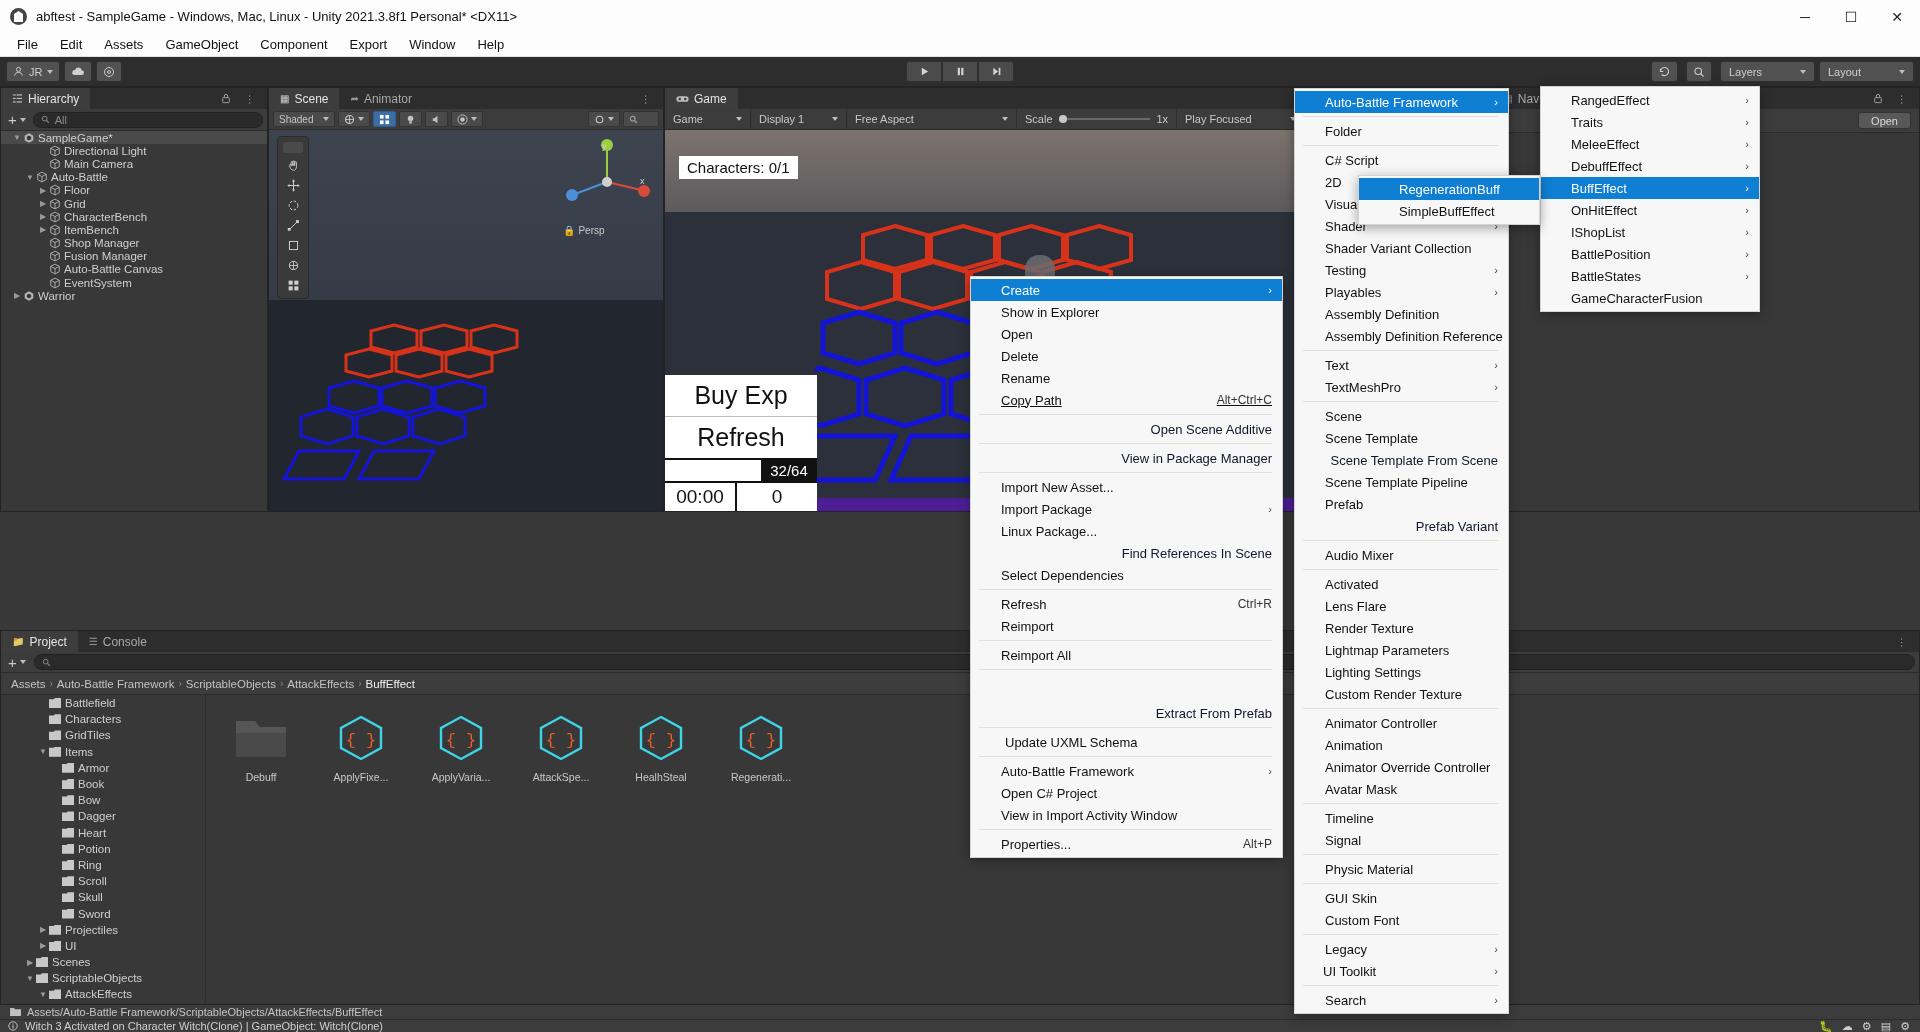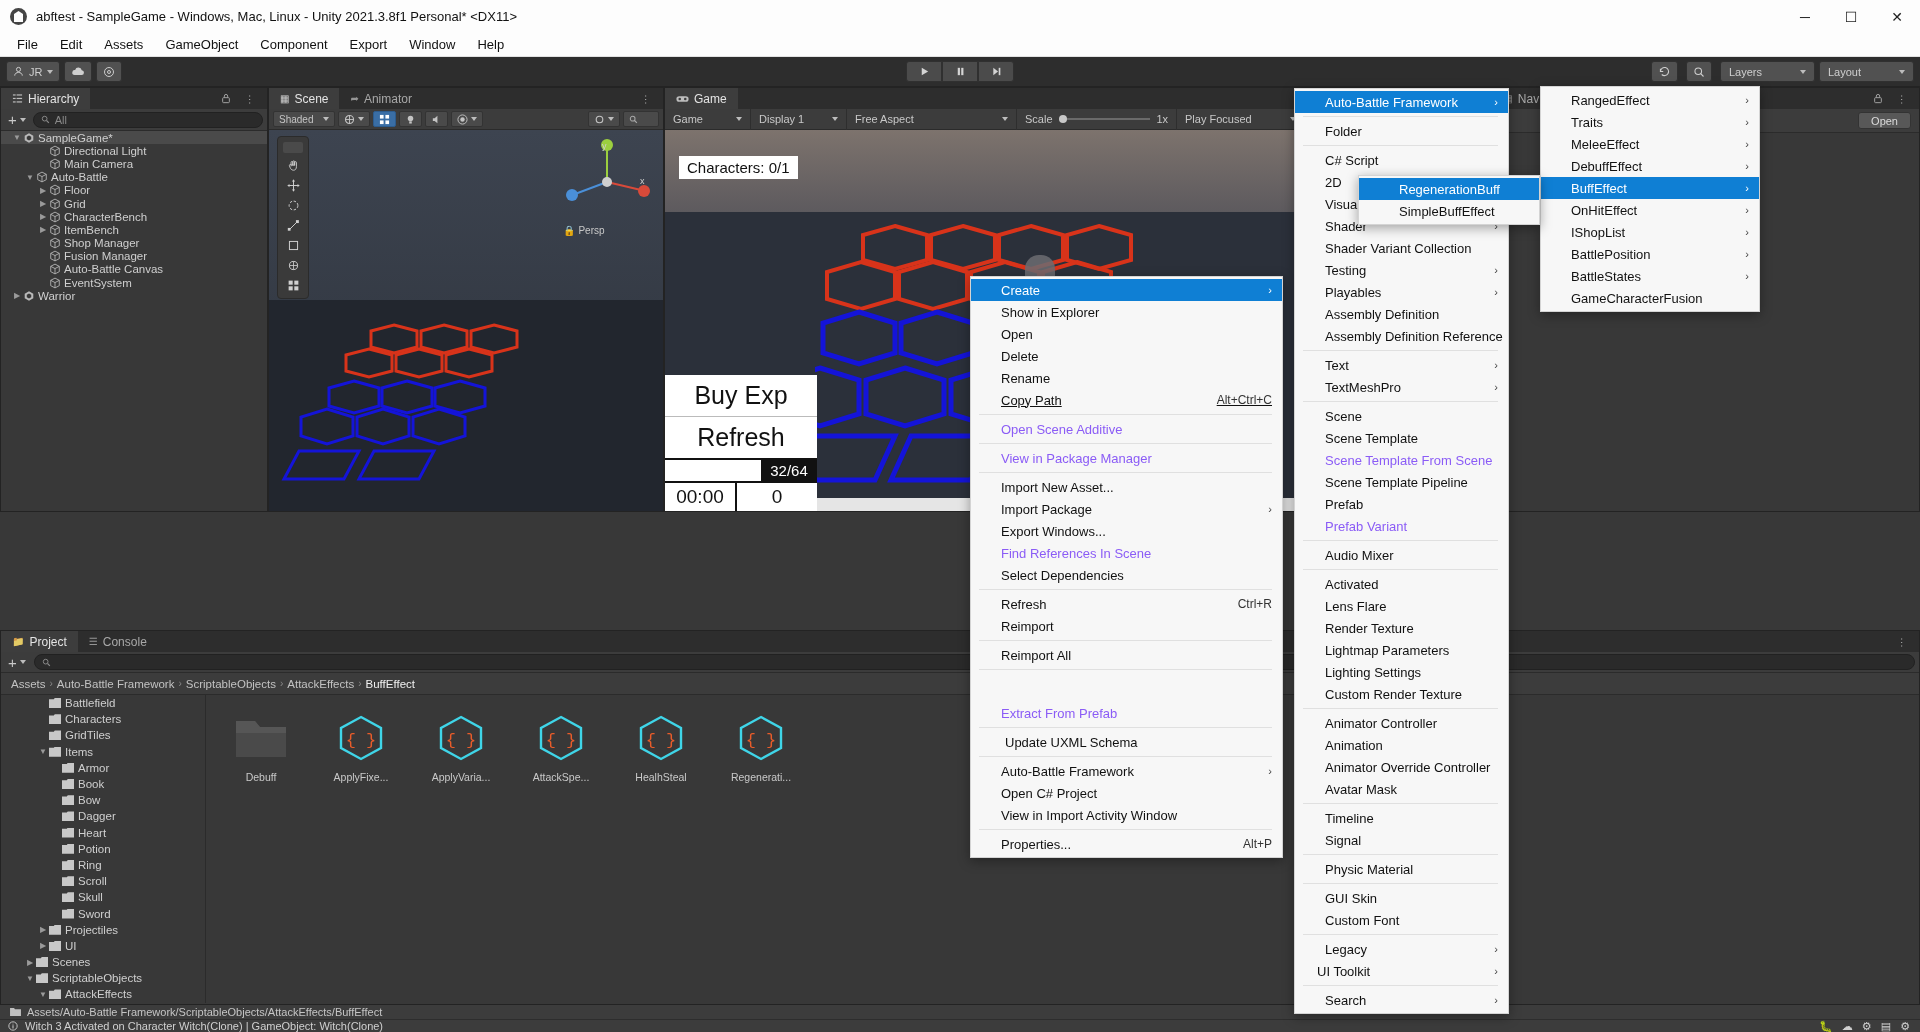--- a/index.html
+++ b/index.html
@@ -75,21 +75,21 @@
   .sbtn{height:16px;background:#4a4a4a;border:1px solid #333;border-radius:2px;color:#c4c4c4;
     font-size:10px;display:flex;align-items:center;gap:3px;padding:0 5px;}
   .sbtn.on{background:#3a6ea5;border-color:#2d5c8e;color:#fff;}
   .sceneview{position:relative;height:calc(100% - 42px);background:linear-gradient(#3d4450,#2c313a);overflow:hidden;}
 
   
   #gamepanel{left:664px;top:87px;width:741px;height:425px;}
   .g-toolbar{height:21px;background:#3c3c3c;display:flex;align-items:center;gap:0;
     border-bottom:1px solid #2b2b2b;font-size:11px;color:#c8c8c8;}
   .gseg{display:flex;align-items:center;gap:6px;padding:0 8px;height:21px;border-right:1px solid #2e2e2e;}
-  .gameview{position:relative;height:calc(100% - 42px);background:#e5e5e5;overflow:hidden;}
+  .gameview{position:relative;height:calc(100% - 42px);background:#4c1d95;overflow:hidden;}
 
   
   #inspector{left:1405px;top:87px;width:515px;height:425px;}
 
   
   #project{left:0;top:630px;width:1920px;height:375px;}
   .p-toolbar{height:21px;background:#3c3c3c;display:flex;align-items:center;gap:5px;padding:0 4px;
     border-bottom:1px solid #2b2b2b;}
   .breadcrumb{height:22px;background:#3c3c3c;display:flex;align-items:center;gap:4px;
     padding-left:10px;font-size:11.5px;color:#c2c2c2;border-bottom:1px solid #2b2b2b;}
@@ -107,21 +107,21 @@
   .pathbar{position:absolute;left:0;top:1005px;width:1920px;height:27px;}
   .pathline{height:14px;background:#3c3c3c;display:flex;align-items:center;gap:6px;padding-left:10px;
     font-size:11px;color:#c5c5c5;}
 
   
   .ctx{position:absolute;background:#f7f7f7;border:1px solid #d4d4d4;color:#111;
     box-shadow:0 3px 11px rgba(0,0,0,.35);padding:2px 0;font-size:13px;z-index:40;}
   .ctxitem{height:22px;display:flex;align-items:center;padding:0 10px 0 30px;white-space:nowrap;
     position:relative;}
   .ctxitem.hl{background:#0f7fd4;color:#fff;}
-  .ctxitem.dis{color:#8b5cf6;}
+  .ctxitem.dis{color:#0f172a;justify-content:flex-end;}
   .ctxitem .sk{margin-left:auto;padding-left:28px;font-size:12px;color:#333;}
   .ctxitem .arw{margin-left:auto;padding-left:20px;font-size:11px;color:#444;}
   .ctxitem.hl .arw{color:#fff;}
   .ctxsep{height:1px;background:#e0e0e0;margin:3px 10px 3px 8px;}
 </style>
 </head>
 <body>
 
 <div class="root">
 
@@ -896,21 +896,21 @@
       </div>
       <div class="ctxsep"></div>
       <div class="ctxitem" style="padding-left: 30px; height: 22px;">
         <span>Import New Asset...</span>
       </div>
       <div class="ctxitem" style="padding-left: 30px; height: 22px;">
         <span>Import Package</span>
         <span class="arw">›</span>
       </div>
       <div class="ctxitem" style="padding-left: 30px; height: 22px;">
-        <span>Export Windows...</span>
+        <span>Linux Package...</span>
       </div>
       <div class="ctxitem dis" style="padding-left: 30px; height: 22px;">
         <span>Find References In Scene</span>
       </div>
       <div class="ctxitem" style="padding-left: 30px; height: 22px;">
         <span>Select Dependencies</span>
       </div>
       <div class="ctxsep"></div>
       <div class="ctxitem" style="padding-left: 30px; height: 22px;">
         <span>Refresh</span>
@@ -1071,21 +1071,21 @@
         <span>GUI Skin</span>
       </div>
       <div class="ctxitem" style="padding-left: 30px; height: 22px;">
         <span>Custom Font</span>
       </div>
       <div class="ctxsep"></div>
       <div class="ctxitem" style="padding-left: 30px; height: 22px;">
         <span>Legacy</span>
         <span class="arw">›</span>
       </div>
-      <div class="ctxitem" style="padding-left: 22px; height: 22px;">
+      <div class="ctxitem" style="padding-left: 28px; height: 22px;">
         <span>UI Toolkit</span>
         <span class="arw">›</span>
       </div>
       <div class="ctxsep"></div>
       <div class="ctxitem" style="padding-left: 30px; height: 22px;">
         <span>Search</span>
         <span class="arw">›</span>
       </div>
     </div>
 

